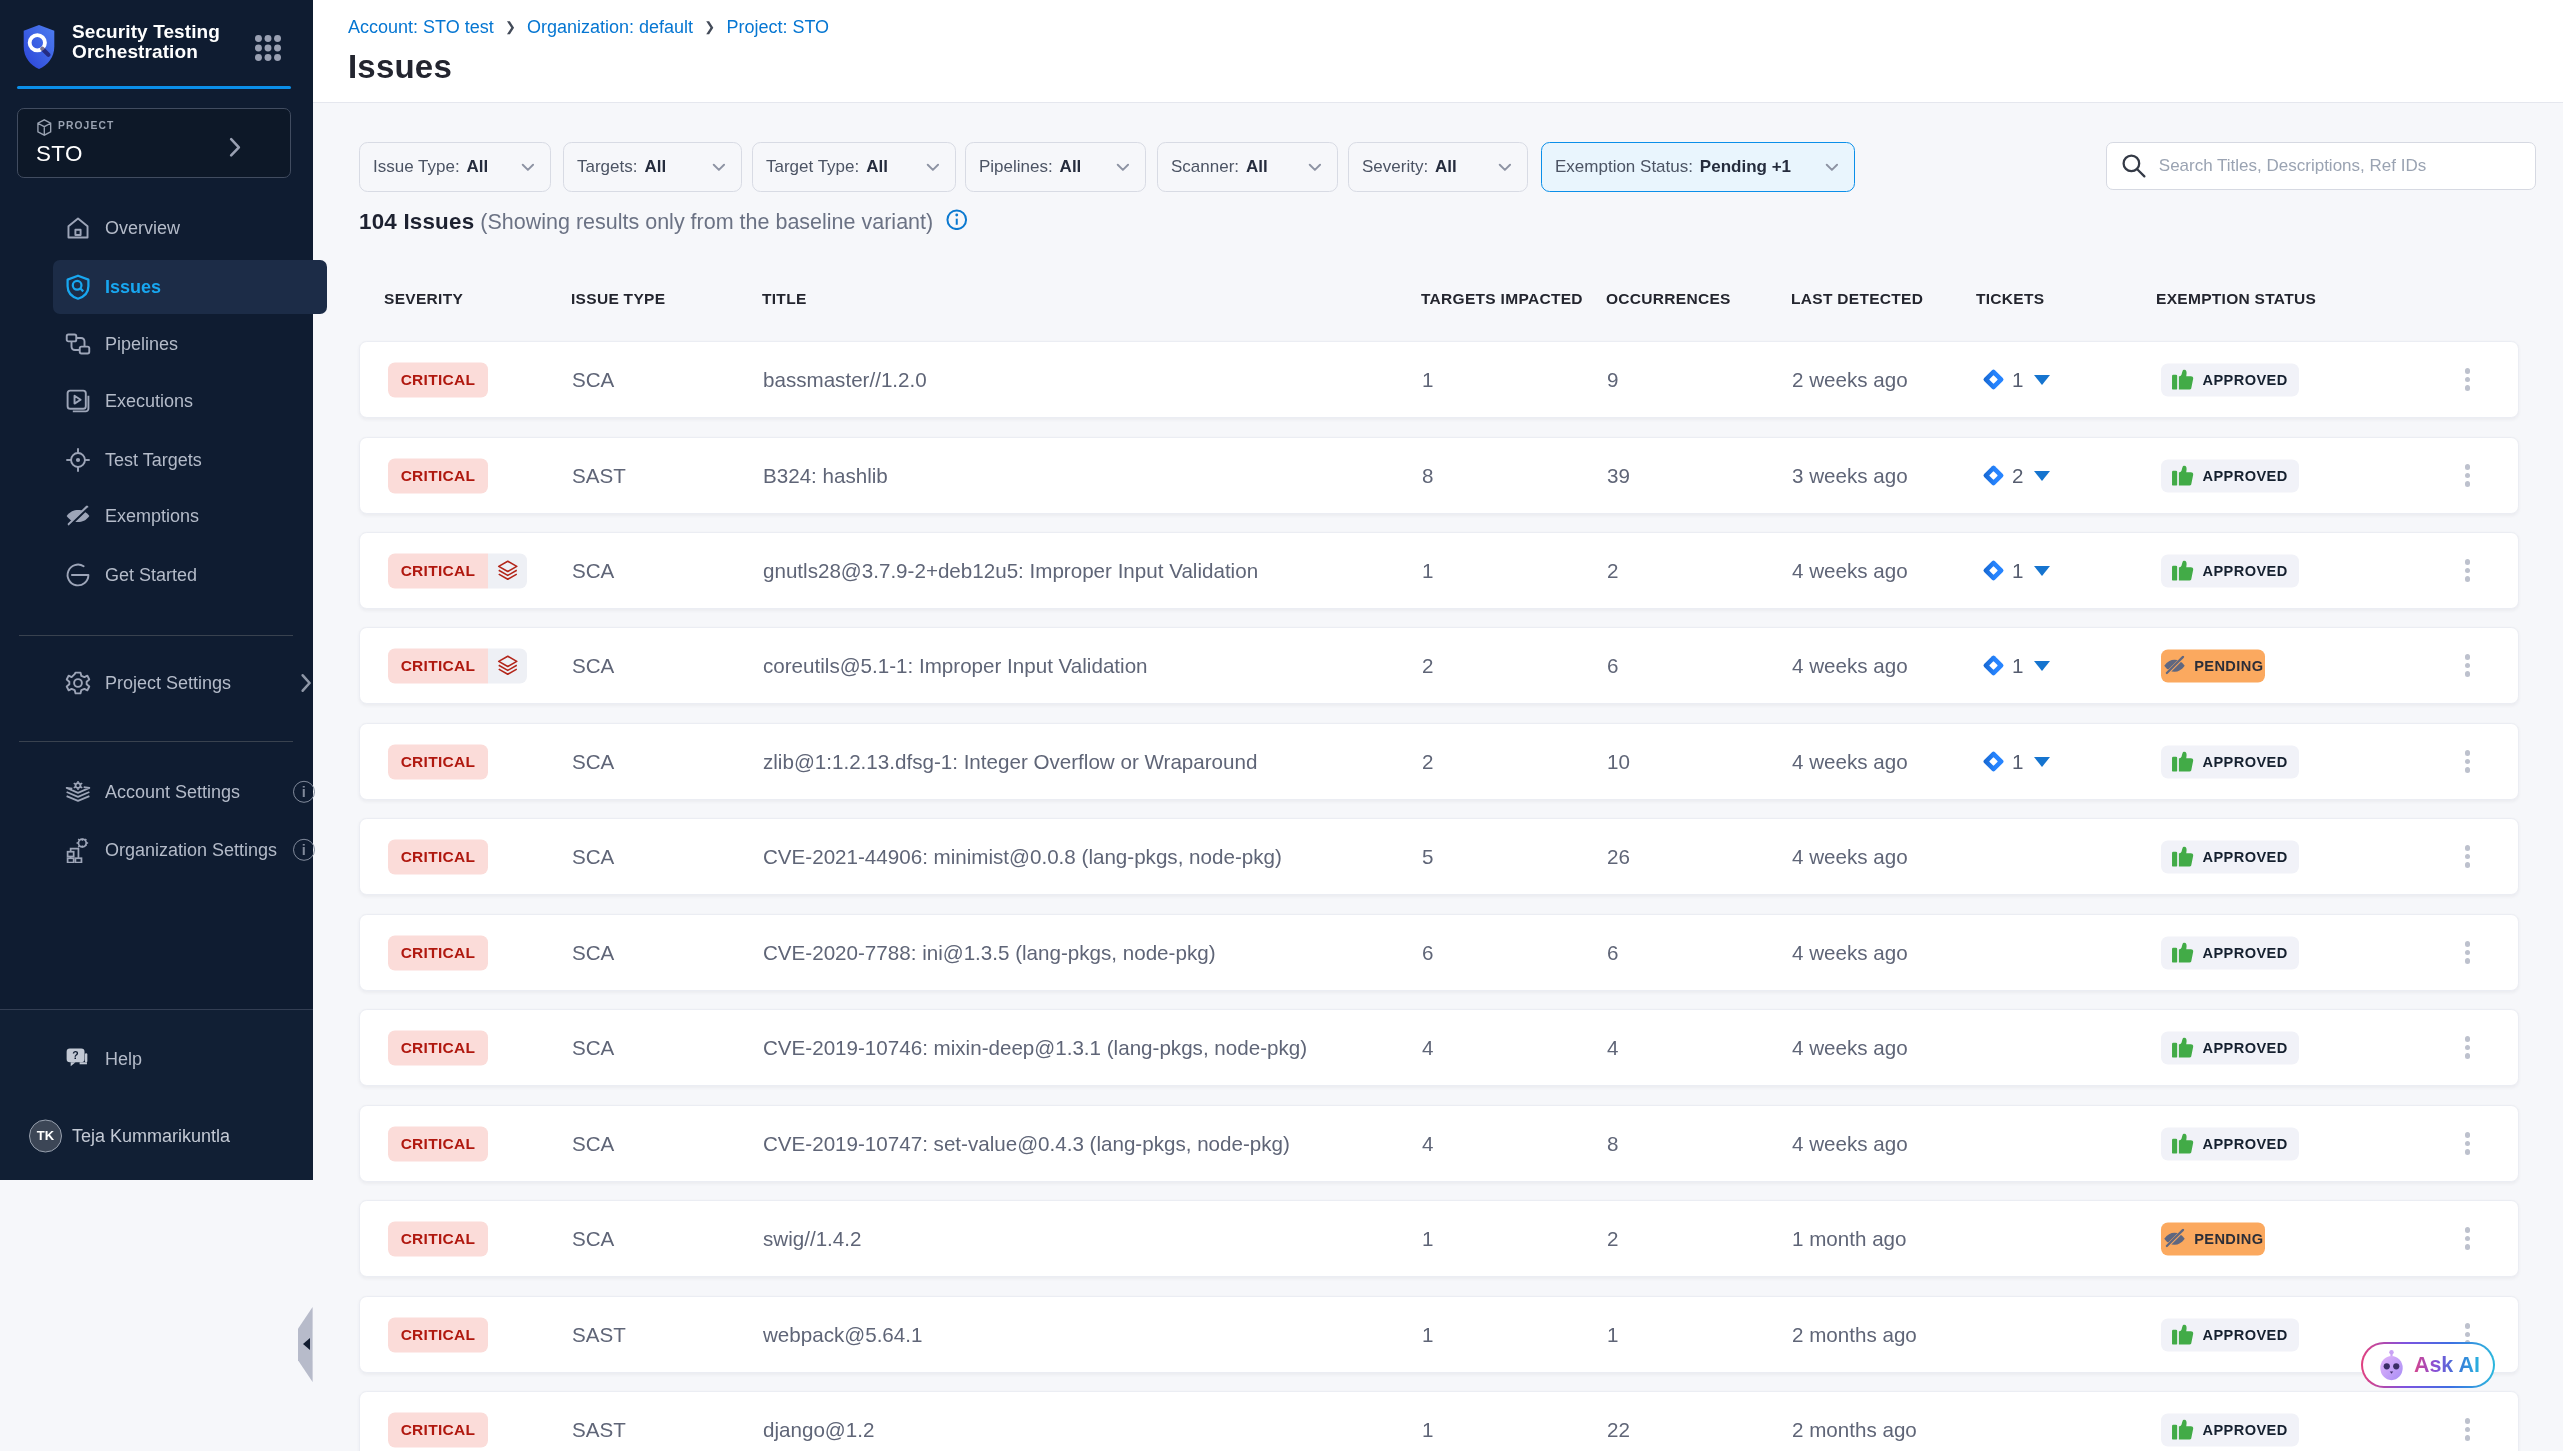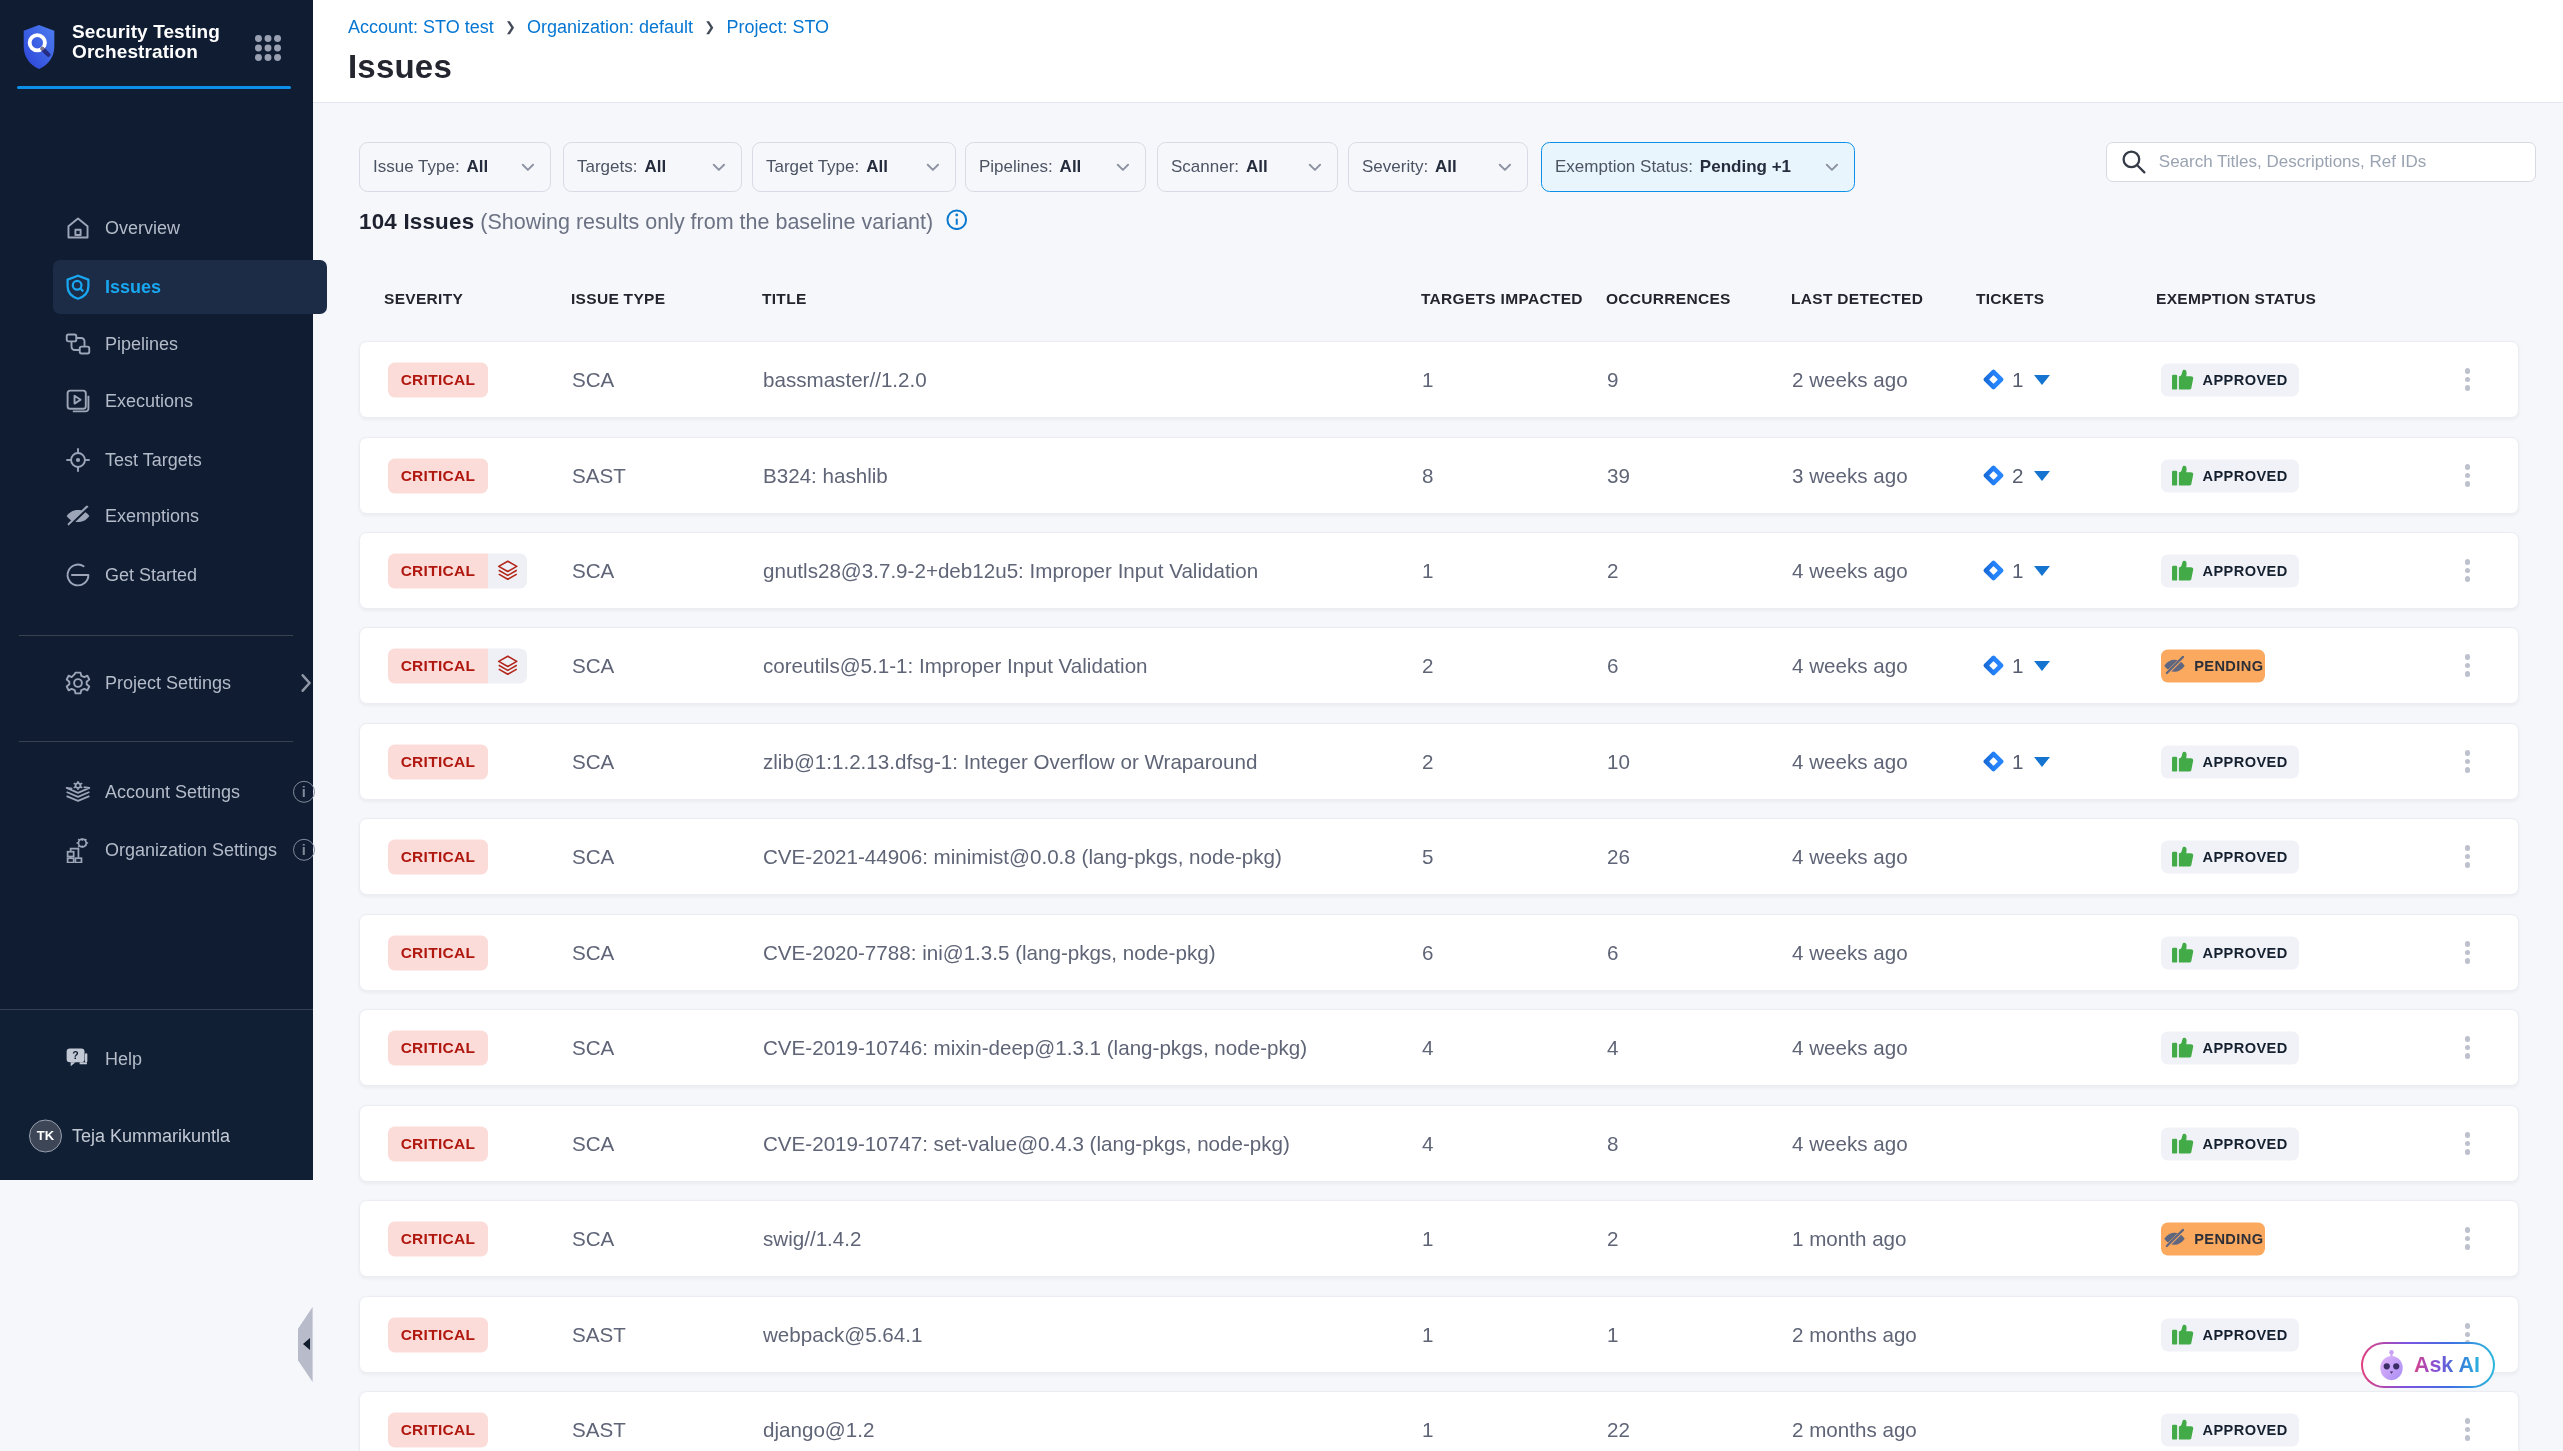--- a/index.html
+++ b/index.html
@@ -41,21 +41,21 @@
 #header { position:absolute; left:313px; top:0; width:2250px; height:103px; background:#fff; border-bottom:1.7px solid #e5e7ee; }
 #crumbs { position:absolute; left:35px; top:17px; font-size:18px; color:#0576d2; }
 #crumbs .sep { color:#434b59; font-size:13px; padding:0 11.2px; position:relative; top:-1.7px; }
 #ptitle { position:absolute; left:35px; top:48px; font-size:33px; font-weight:bold; color:#23252f; letter-spacing:0.2px; }
 
 
 .fbtn { position:absolute; top:142px; height:50px; border:1.7px solid #d8dbe4; border-radius:8.6px; font-size:17px; color:#4c5464; display:flex; align-items:center; padding:0 15.5px 0 13px; white-space:nowrap; }
 .fbtn b { color:#252c3d; font-weight:bold; margin-left:6.9px; }
 .fbtn .chv { margin-left:auto; flex-shrink:0; }
 .fbtn.hl { border-color:#0b8fe9; background:#e9f5fd; }
-#search { position:absolute; left:2106px; top:142px; width:430px; height:40px; background:#fff; border:1.7px solid #d6d9e2; border-radius:6.9px; display:flex; align-items:center; padding:0 13.8px; }
+#search { position:absolute; left:2106px; top:142px; width:430px; height:48px; background:#fff; border:1.7px solid #d6d9e2; border-radius:6.9px; display:flex; align-items:center; padding:0 13.8px; }
 #search .ph { color:#9aa3b2; font-size:17px; margin-left:12px; white-space:nowrap; }
 
 #count { position:absolute; left:359px; top:207px; font-size:21.5px; color:#1d2130; }
 #count b { font-weight:bold; font-size:22.4px; letter-spacing:0.2px; }
 #count .gray { color:#6b7284; }
 
 
 .th { position:absolute; top:290px; font-size:15.5px; font-weight:bold; color:#23252e; letter-spacing:0.3px; white-space:nowrap; }
 .row { position:absolute; left:359px; width:2160px; height:77px; background:#fff; border:0.9px solid #ebedf3; border-radius:7.7px; box-shadow:0 1.7px 3.4px rgba(40,41,61,0.05); }
 .cell { position:absolute; top:50%; transform:translateY(-50%); font-size:20.6px; color:#5f6577; white-space:nowrap; }
@@ -101,20 +101,30 @@
         <circle cx="26" cy="4" r="4"></circle>
     <circle cx="4" cy="15" r="4"></circle>
         <circle cx="15" cy="15" r="4"></circle>
         <circle cx="26" cy="15" r="4"></circle>
     <circle cx="4" cy="26" r="4"></circle>
         <circle cx="15" cy="26" r="4"></circle>
         <circle cx="26" cy="26" r="4"></circle>
   </svg>
   <div id="blueline"></div>
 
+  <div id="projcard">
+    <svg class="cubeicon" width="14.6" height="17" viewBox="0 0 17 20" fill="none" stroke="#9aa3b2" stroke-width="1.6">
+      <path d="M8.5 1 L16 5 V15 L8.5 19 L1 15 V5 Z M1 5 L8.5 9 L16 5 M8.5 9 V19"></path>
+    </svg>
+    <div class="plabel">PROJECT</div>
+    <div class="pname">STO</div>
+    <svg class="pchev" width="12" height="20.6" viewBox="0 0 14 24" fill="none" stroke="#99a0b2" stroke-width="3" stroke-linecap="round" stroke-linejoin="round">
+          <path d="M2.5 2.5 L11.5 12 L2.5 21.5"></path>
+        </svg>
+  </div>
 
   <div class="nav" id="nav-overview" style="top:201px;">
         <span class="ic"><svg width="26" height="26" viewBox="0 0 30 30" fill="none" stroke="#9da5b8" stroke-width="2.2" stroke-linejoin="round">
             <path d="M4 13 L15 4 L26 13 V26 H4 Z"></path>
             <rect x="12" y="17" width="6" height="6"></rect>
           </svg></span>
         <span class="tx">Overview</span>
       </div>
   <div class="nav active" id="nav-issues" style="top:260px;">
         <span class="ic"><svg width="26" height="26" viewBox="0 0 30 30" fill="none" stroke="#18a7f0" stroke-width="2.6" stroke-linejoin="round">

